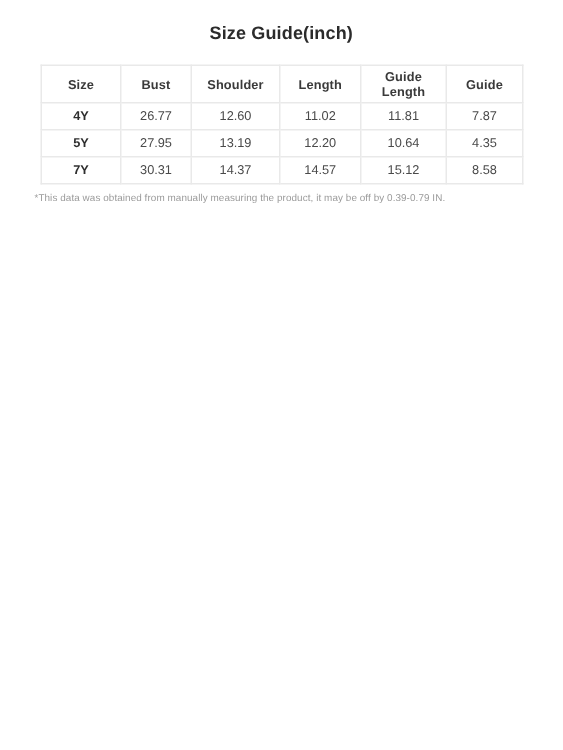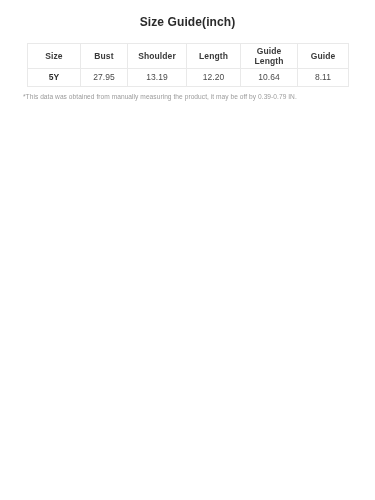--- a/index.html
+++ b/index.html
@@ -114,26 +114,42 @@
           <th>Length</th>
           <th>
             <span class="sleeve-line">Guide</span>
             <span class="sleeve-line">Length</span>
           </th>
           <th>Guide</th>
         </tr>
       </thead>
       <tbody>
         <tr>
+          <td class="size-cell">4Y</td>
+          <td>26.77</td>
+          <td>12.60</td>
+          <td>11.02</td>
+          <td>11.81</td>
+          <td>7.87</td>
+        </tr>
+        <tr>
           <td class="size-cell">5Y</td>
           <td>27.95</td>
           <td>13.19</td>
           <td>12.20</td>
           <td>10.64</td>
-          <td>8.11</td>
+          <td>4.35</td>
+        </tr>
+        <tr>
+          <td class="size-cell">7Y</td>
+          <td>30.31</td>
+          <td>14.37</td>
+          <td>14.57</td>
+          <td>15.12</td>
+          <td>8.58</td>
         </tr>
       </tbody>
     </table>
   </div>
 
   <p class="footnote">*This data was obtained from manually measuring the product, it may be off by 0.39-0.79 IN.</p>
 
 </div>
 
 </body></html>

